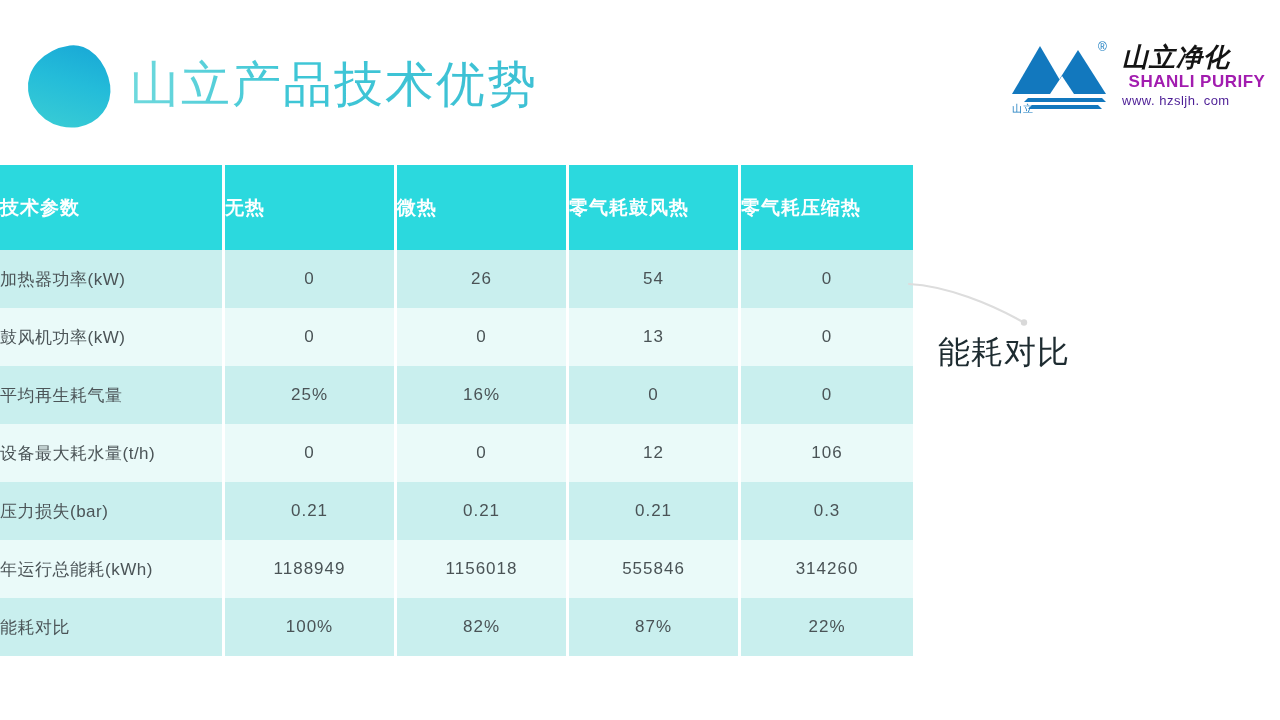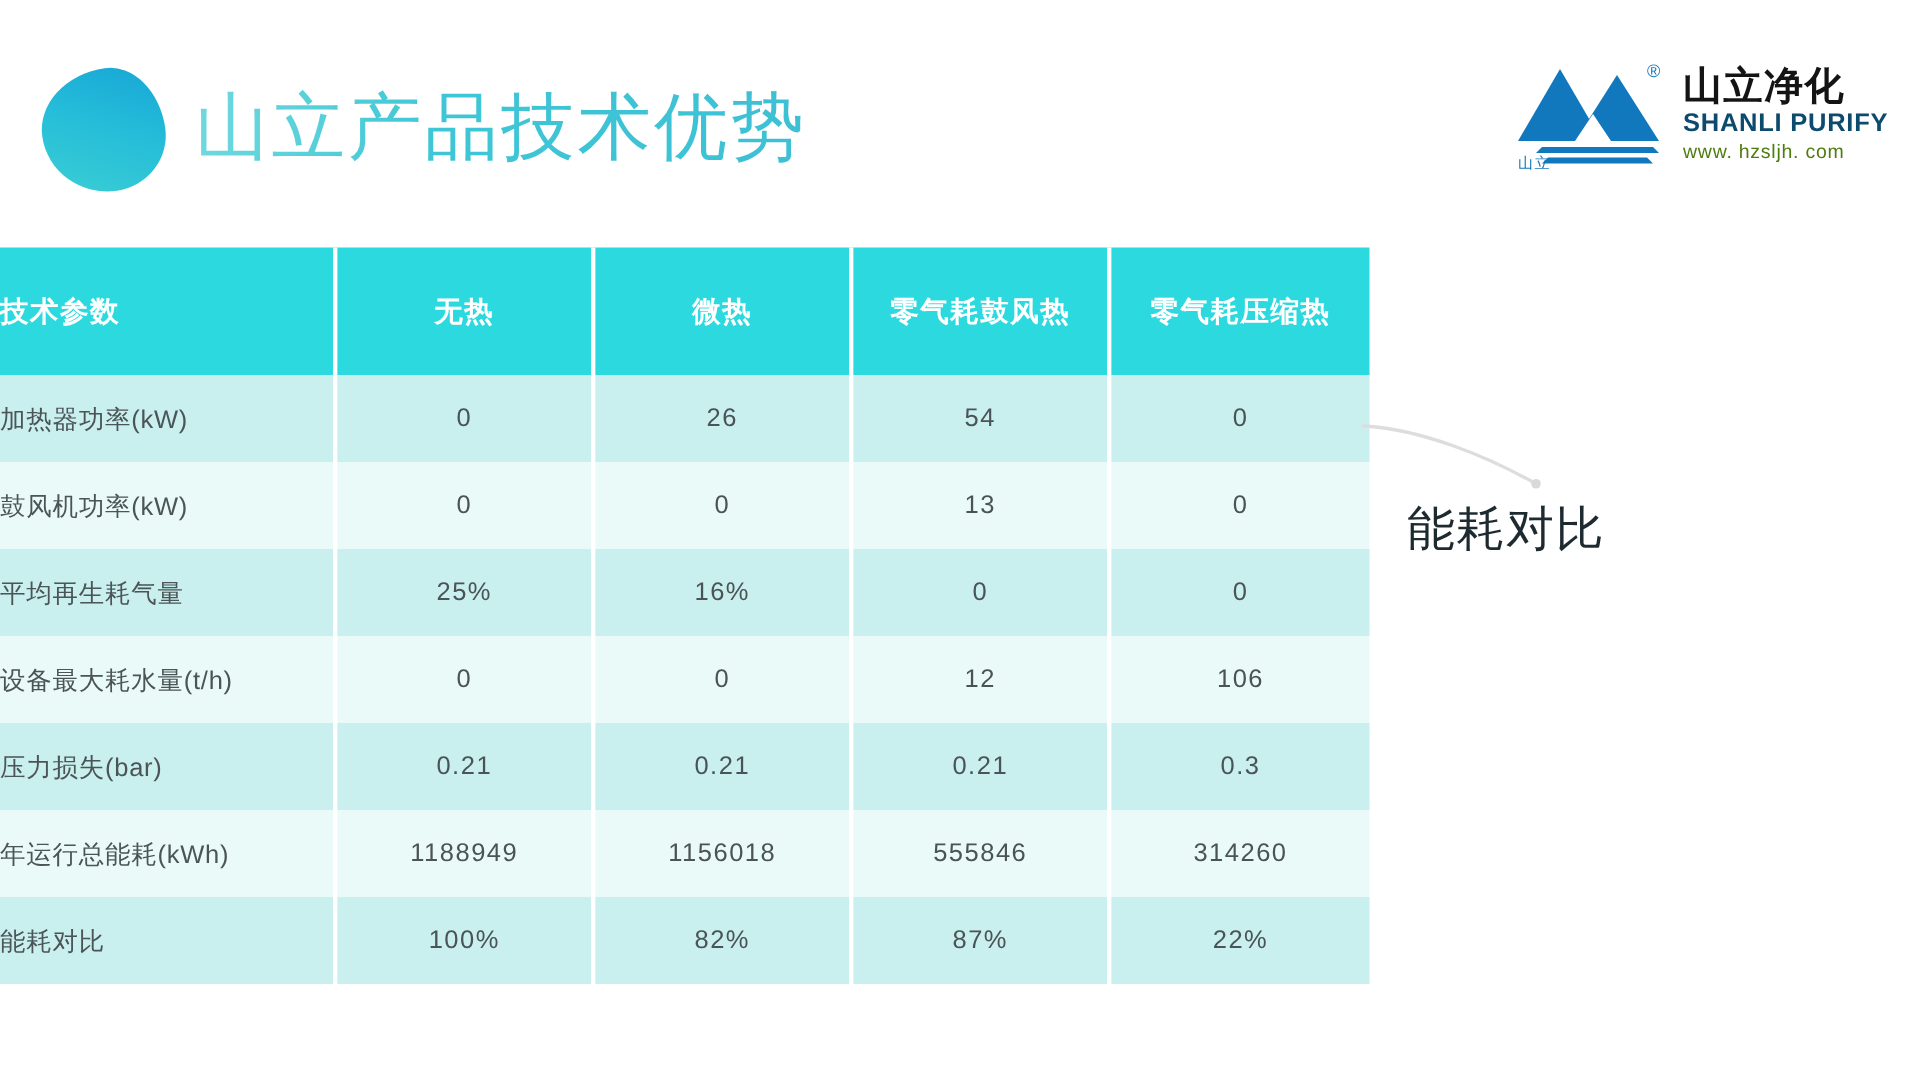--- a/index.html
+++ b/index.html
@@ -97,34 +97,36 @@
     width: 150px;
   }
 
   #logo-cn {
     font-size: 26px;
     font-weight: bold;
     color: #141414;
     letter-spacing: 1px;
     line-height: 30px;
     white-space: nowrap;
+    font-style: italic;
   }
 
   #logo-en {
     font-size: 17px;
     font-weight: bold;
-    color: #0c4a6e;
+    color: #a21caf;
     letter-spacing: 0.5px;
     line-height: 20px;
     white-space: nowrap;
+    text-align: center;
   }
 
   #logo-url {
     font-size: 13px;
-    color: #4d7c0f;
+    color: #4c1d95;
     letter-spacing: 0.5px;
     line-height: 17px;
     white-space: nowrap;
   }
 
   
   #table-wrap {
     position: absolute;
     left: -6px;
     top: 165px;
@@ -144,21 +146,21 @@
 
   #spec-table thead th {
     height: 85px;
     background: #2bd9de;
     color: #ffffff;
     font-size: 19px;
     font-weight: bold;
     letter-spacing: 1px;
     border-right: 3px solid #ffffff;
     vertical-align: middle;
-    text-align: center;
+    text-align: left;
     white-space: nowrap;
   }
 
   #spec-table thead th.param-head {
     text-align: left;
     padding-left: 6px;
   }
 
   #spec-table thead th:last-child { border-right: none; }
 

